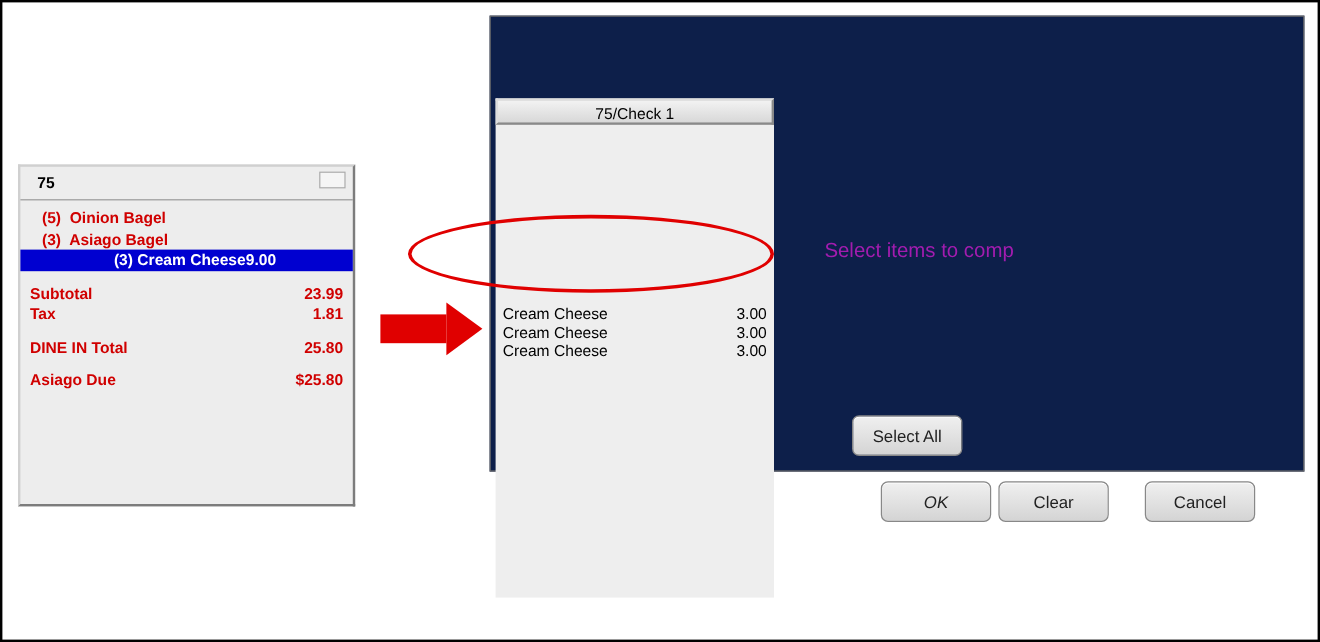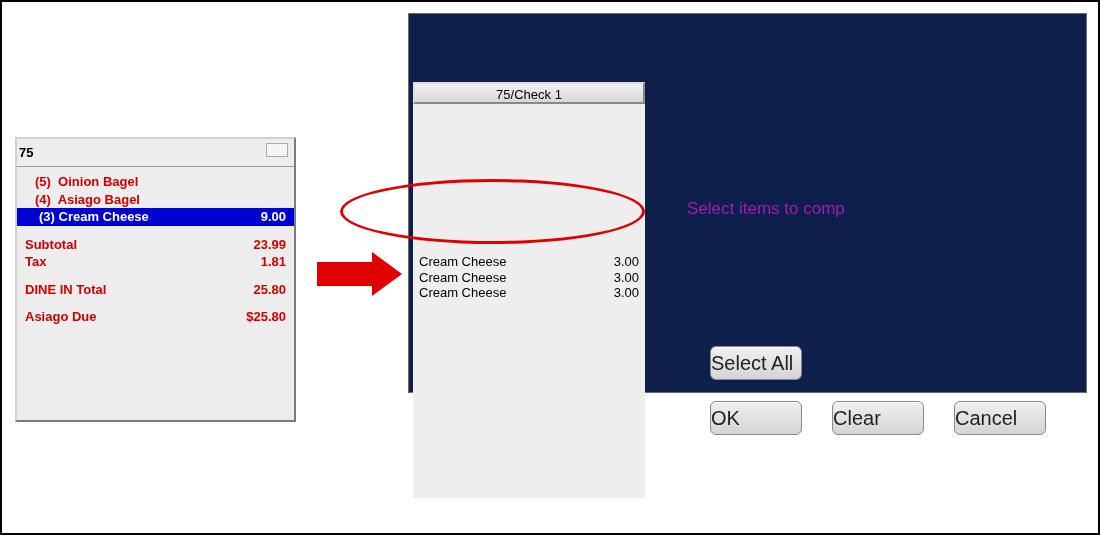--- a/index.html
+++ b/index.html
@@ -20,21 +20,21 @@
     position: absolute;
     left: 13px;
     top: 135px;
     width: 281px;
     height: 285px;
     border: 2px outset #d0d0d0;
     background: #ededed;
     font-size: 13px;
   }
   .receipt-header {
-    padding: 6px 2px;
+    padding: 6px 14px;
     font-weight: bold;
     border-bottom: 1px solid #999;
     position: relative;
   }
   .receipt-header-tab {
     position: absolute;
     right: 6px;
     top: 4px;
     width: 22px;
     height: 14px;
@@ -53,20 +53,21 @@
   }
   .rline .rname { white-space: pre; }
   .rline.rmod .rname { padding-left: 10px; }
   .rline.highlight {
     background: #0000d0;
     color: #fff;
     margin-left: -8px;
     margin-right: -8px;
     padding-left: 22px;
     padding-right: 8px;
+    justify-content: center;
   }
   .rgap { height: 10px; }
 
   
   .arrow {
     position: absolute;
     left: 315px;
     top: 250px;
     display: flex;
     align-items: center;
@@ -141,48 +142,49 @@
     color: #a21caf;
     font-size: 17px;
   }
   
   .btn {
     position: absolute;
     height: 34px;
     background: linear-gradient(#f0f0f0,#d4d4d4);
     border: 1px solid #888;
     border-radius: 6px;
-    font-size: 20px;
+    font-size: 14px;
     color: #222;
+    text-align: center;
     line-height: 32px;
     cursor: pointer;
     box-shadow: inset 0 1px 0 #fff;
   }
   .btn-selectall { left: 708px; top: 344px; width: 92px; }
-  .btn-ok        { left: 708px; top: 399px; width: 92px; }
+  .btn-ok        { left: 732px; top: 399px; width: 92px; font-style: italic; }
   .btn-clear     { left: 830px; top: 399px; width: 92px; }
   .btn-cancel    { left: 952px; top: 399px; width: 92px; }
 </style>
 </head>
 <body>
 
 <div class="frame">
 
   <div class="receipt">
     <div class="receipt-header">
       <span>75</span>
       <span class="receipt-header-tab"></span>
     </div>
     <div class="receipt-body">
       <div class="rline rmod">
         <span class="rname">(5)  Oinion Bagel</span>
         <span></span>
       </div>
       <div class="rline rmod">
-        <span class="rname">(4)  Asiago Bagel</span>
+        <span class="rname">(3)  Asiago Bagel</span>
         <span></span>
       </div>
       <div class="rline highlight">
         <span class="rname">(3) Cream Cheese</span>
         <span>9.00</span>
       </div>
       <div class="rgap"></div>
       <div class="rline">
         <span class="rname">Subtotal</span>
         <span>23.99</span>

